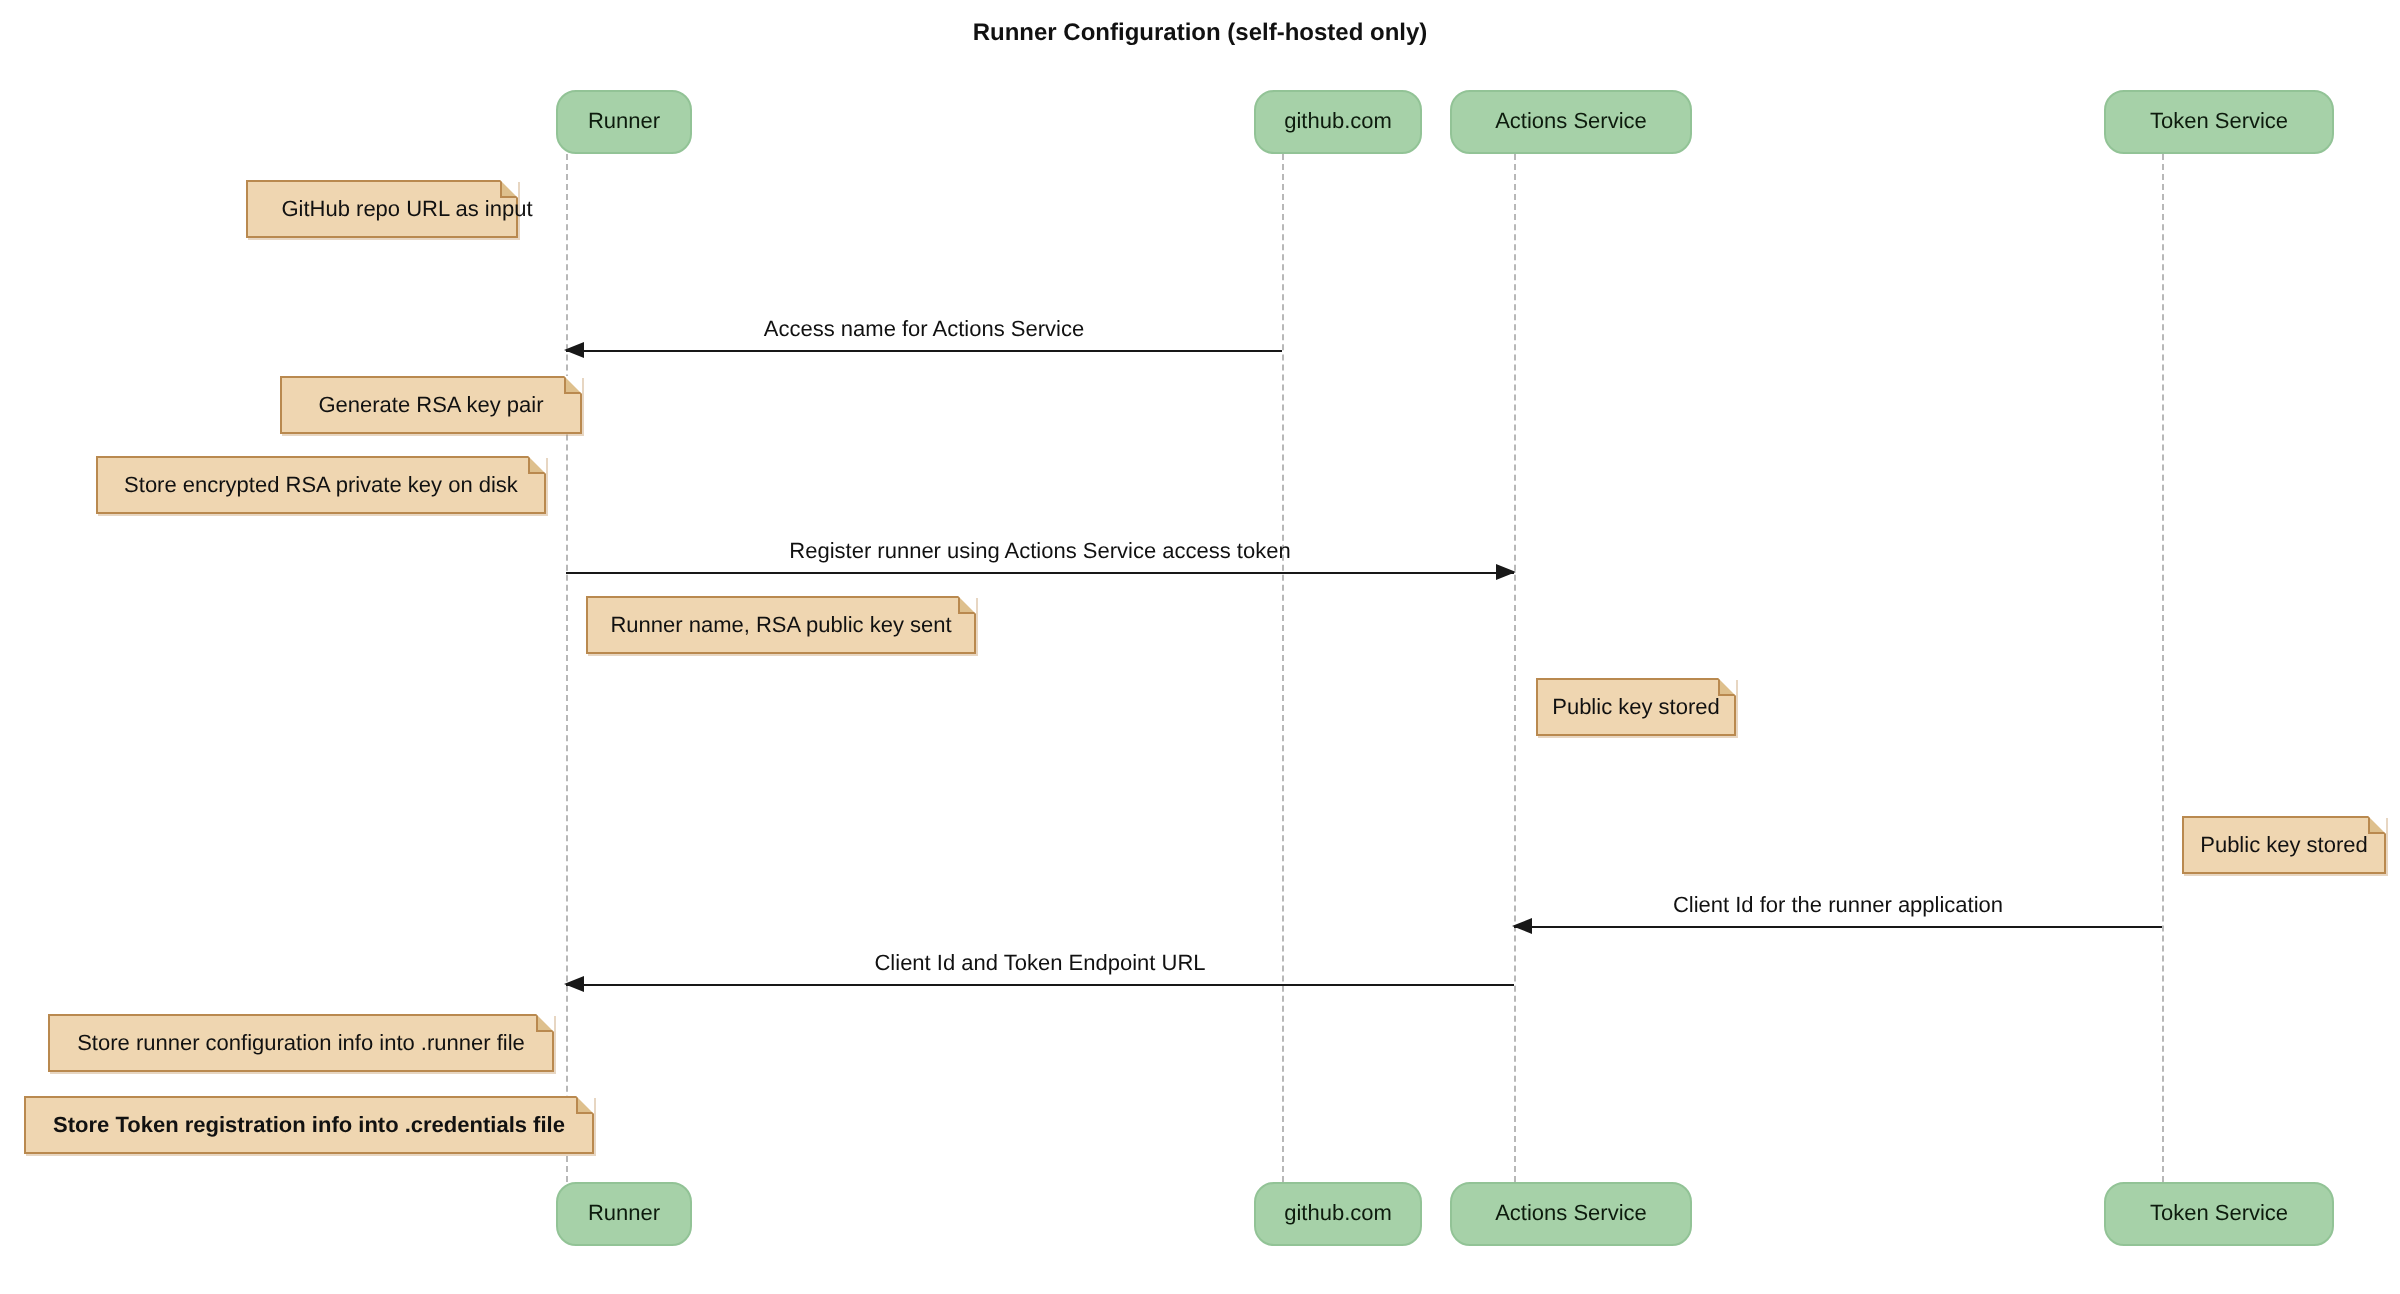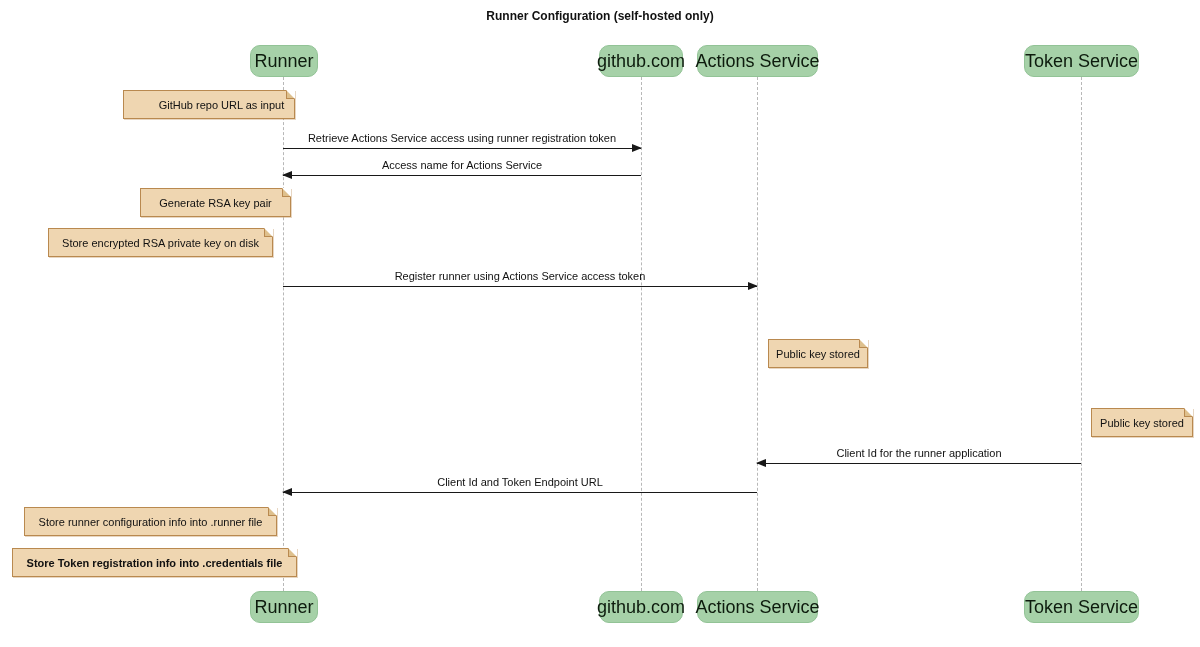--- a/index.html
+++ b/index.html
@@ -26,22 +26,23 @@
     text-align:center;
     font-size:12px;font-weight:bold;color:var(--text);
   }
   .actor{
     position:absolute;height:32px;
     background:var(--participant-fill);
     border:1px solid var(--participant-border);
     border-radius:10px;
     box-sizing:border-box;
     display:flex;align-items:center;justify-content:center;
-    font-size:18px;color:#0d1b0d;
+    font-size:11px;color:#0d1b0d;
     white-space:nowrap;
+    margin-left:28px;
   }
   .lifeline{
     position:absolute;width:0;
     border-left:1px dashed var(--lifeline);
   }
   .msg{position:absolute;}
   .msg-label{
     text-align:center;font-size:11px;line-height:13px;
     margin-bottom:3px;white-space:nowrap;color:var(--text);
   }
@@ -95,26 +96,20 @@
   <div class="actor" style="left:250px;top:45px;width:68px;">Runner</div>
   <div class="actor" style="left:599px;top:45px;width:84px;">github.com</div>
   <div class="actor" style="left:697px;top:45px;width:121px;">Actions Service</div>
   <div class="actor" style="left:1024px;top:45px;width:115px;">Token Service</div>
 
   <div class="actor" style="left:250px;top:591px;width:68px;">Runner</div>
   <div class="actor" style="left:599px;top:591px;width:84px;">github.com</div>
   <div class="actor" style="left:697px;top:591px;width:121px;">Actions Service</div>
   <div class="actor" style="left:1024px;top:591px;width:115px;">Token Service</div>
 
-  <div class="msg" style="left:283px;top:132px;width:358px;">
-    <div class="msg-label">Retrieve Actions Service access using runner registration token</div>
-    <div class="msg-line">
-        <span class="arrowhead right"></span>
-      </div>
-  </div>
 
   <div class="msg" style="left:283px;top:159px;width:358px;">
     <div class="msg-label">Access name for Actions Service</div>
     <div class="msg-line">
         <span class="arrowhead left"></span>
       </div>
   </div>
 
   <div class="msg" style="left:283px;top:270px;width:474px;">
     <div class="msg-label">Register runner using Actions Service access token</div>
@@ -131,21 +126,22 @@
       </div>
   </div>
 
   <div class="msg" style="left:283px;top:476px;width:474px;">
     <div class="msg-label">Client Id and Token Endpoint URL</div>
     <div class="msg-line">
         <span class="arrowhead left"></span>
       </div>
   </div>
 
-  <div class="note" style="left:123px;top:90px;width:172px;padding-left:25px;">GitHub repo URL as input</div>
+  <div class="note" style="left:123px;top:90px;width:136px;padding-left:25px;">GitHub repo URL as input</div>
   <div class="note" style="left:140px;top:188px;width:151px;">Generate RSA key pair</div>
   <div class="note" style="left:48px;top:228px;width:225px;">Store encrypted RSA private key on disk</div>
+  <div class="note" style="left:293px;top:298px;width:195px;">Runner name, RSA public key sent</div>
   <div class="note" style="left:768px;top:339px;width:100px;">Public key stored</div>
   <div class="note" style="left:1091px;top:408px;width:102px;">Public key stored</div>
   <div class="note" style="left:24px;top:507px;width:253px;">Store runner configuration info into .runner file</div>
   <div class="note" style="left:12px;top:548px;width:285px;font-weight:bold;">Store Token registration info into .credentials file</div>
 
 </div>
 
 </body></html>

